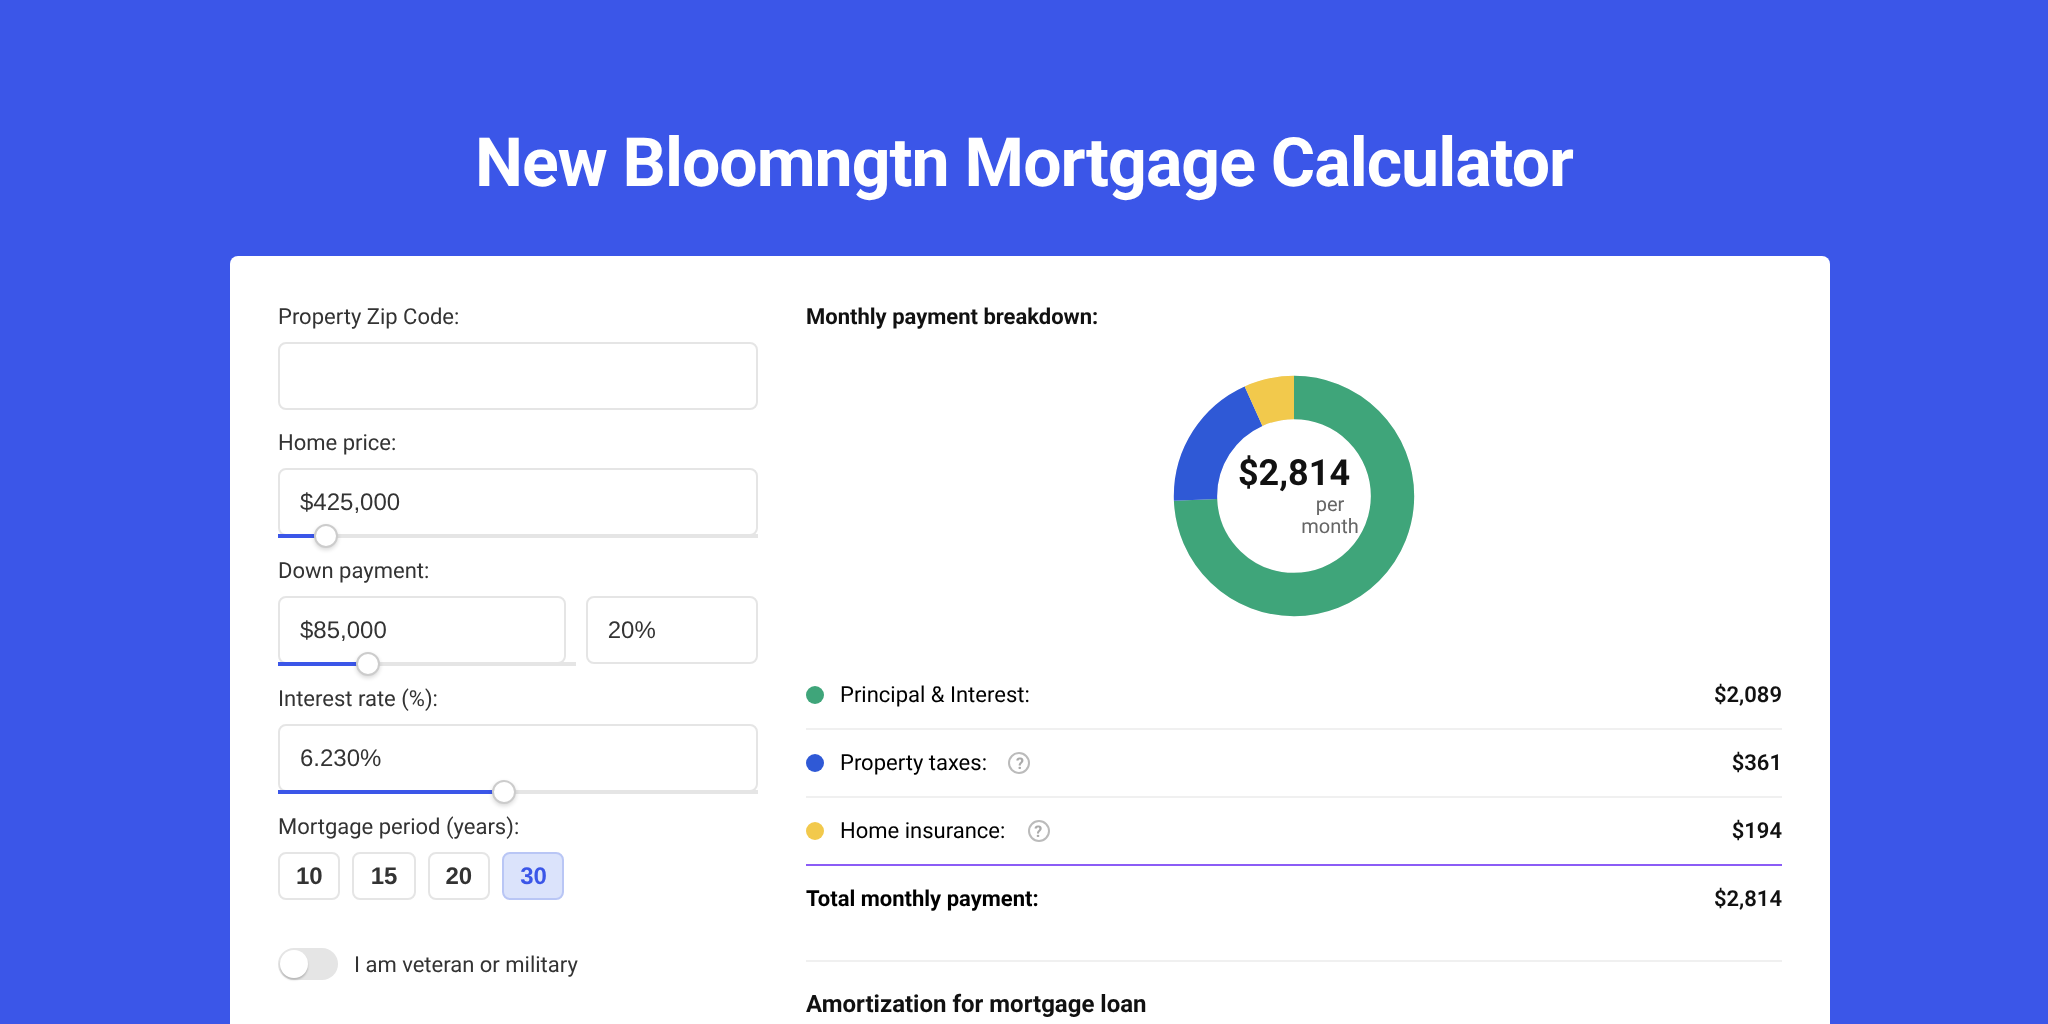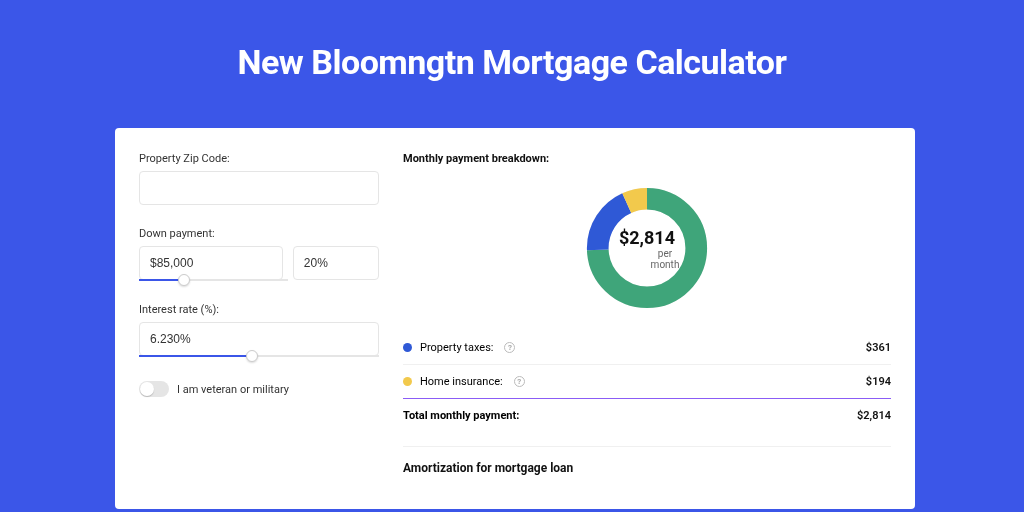--- a/index.html
+++ b/index.html
@@ -9,21 +9,21 @@
     width: 1024px;
     height: 512px;
     overflow: hidden;
     position: relative;
   }
   .page-title {
     color: #fff;
     font-size: 34px;
     font-weight: 700;
     text-align: center;
-    padding-top: 42px;
+    padding-top: 62px;
     letter-spacing: -0.5px;
   }
   .app-card {
     position: absolute;
     top: 128px;
     left: 115px;
     width: 800px;
     background: #fff;
     border-radius: 4px;
     padding: 24px 24px 24px 24px;
@@ -42,21 +42,21 @@
   }
   .text-input {
     width: 100%;
     border: 1px solid #e5e5e5;
     border-radius: 4px;
     padding: 9px 10px;
     font-size: 12px;
     color: #333;
     background: #fff;
   }
-  .field-group { margin-bottom: 22px; position: relative; }
+  .field-group { margin-bottom: 10px; position: relative; }
   .slider-track {
     position: relative;
     height: 2px;
     background: #e5e5e5;
     margin-top: -1px;
   }
   .slider-fill {
     position: absolute; left:0; top:0; height:2px; background:#3b56e8;
   }
   .slider-thumb {
@@ -129,20 +129,28 @@
 
 <div class="app-card">
 
   <div class="left-col">
 
     <div class="field-group">
       <label class="field-label">Property Zip Code:</label>
       <input class="text-input" type="text" value="" style="">
     </div>
 
+    <div class="field-group">
+      <label class="field-label">Home price:</label>
+      <input class="text-input" type="text" value="$425,000" style="">
+      <div class="slider-track">
+        <div class="slider-fill" id="hp-fill" style="width: 10%;"></div>
+        <div class="slider-thumb" id="hp-thumb" style="left: 10%;"></div>
+      </div>
+    </div>
 
     <div class="field-group">
       <label class="field-label">Down payment:</label>
       <div class="row2">
         <input class="text-input" type="text" value="$85,000" style="">
         <input class="text-input" type="text" value="20%" style="">
       </div>
       <div class="slider-track" style="width:62%;">
         <div class="slider-fill" id="dp-fill" style="width: 30%;"></div>
         <div class="slider-thumb" id="dp-thumb" style="left: 30%;"></div>
@@ -151,20 +159,29 @@
 
     <div class="field-group">
       <label class="field-label">Interest rate (%):</label>
       <input class="text-input" type="text" value="6.230%" style="">
       <div class="slider-track">
         <div class="slider-fill" id="rt-fill" style="width: 47%;"></div>
         <div class="slider-thumb" id="rt-thumb" style="left: 47%;"></div>
       </div>
     </div>
 
+    <div class="field-group" style="margin-bottom:8px;">
+      <label class="field-label">Mortgage period (years):</label>
+      <div class="period-row" id="period-row">
+          <button class="period-btn">10</button>
+          <button class="period-btn">15</button>
+          <button class="period-btn">20</button>
+          <button class="period-btn active">30</button>
+        </div>
+    </div>
 
     <div class="toggle-row">
       <div class="toggle">
         <div class="toggle-knob"></div>
       </div>
       <span class="toggle-label">I am veteran or military</span>
     </div>
 
   </div>
 
@@ -182,20 +199,27 @@
         <div class="donut-center">
           <div class="donut-amount">$2,814</div>
           <div class="donut-sub">per month</div>
         </div>
       </div>
     </div>
 
     <div id="legend">
         <div class="legend-row">
           <div class="legend-left">
+            <span class="dot" style="background: rgb(63, 165, 122);"></span>
+            <span>Principal &amp; Interest:</span>
+          </div>
+          <span class="legend-value">$2,089</span>
+        </div>
+        <div class="legend-row">
+          <div class="legend-left">
             <span class="dot" style="background: rgb(47, 89, 214);"></span>
             <span>Property taxes:</span>
             <span class="info-icon"></span>
           </div>
           <span class="legend-value">$361</span>
         </div>
         <div class="legend-row">
           <div class="legend-left">
             <span class="dot" style="background: rgb(242, 201, 76);"></span>
             <span>Home insurance:</span>

